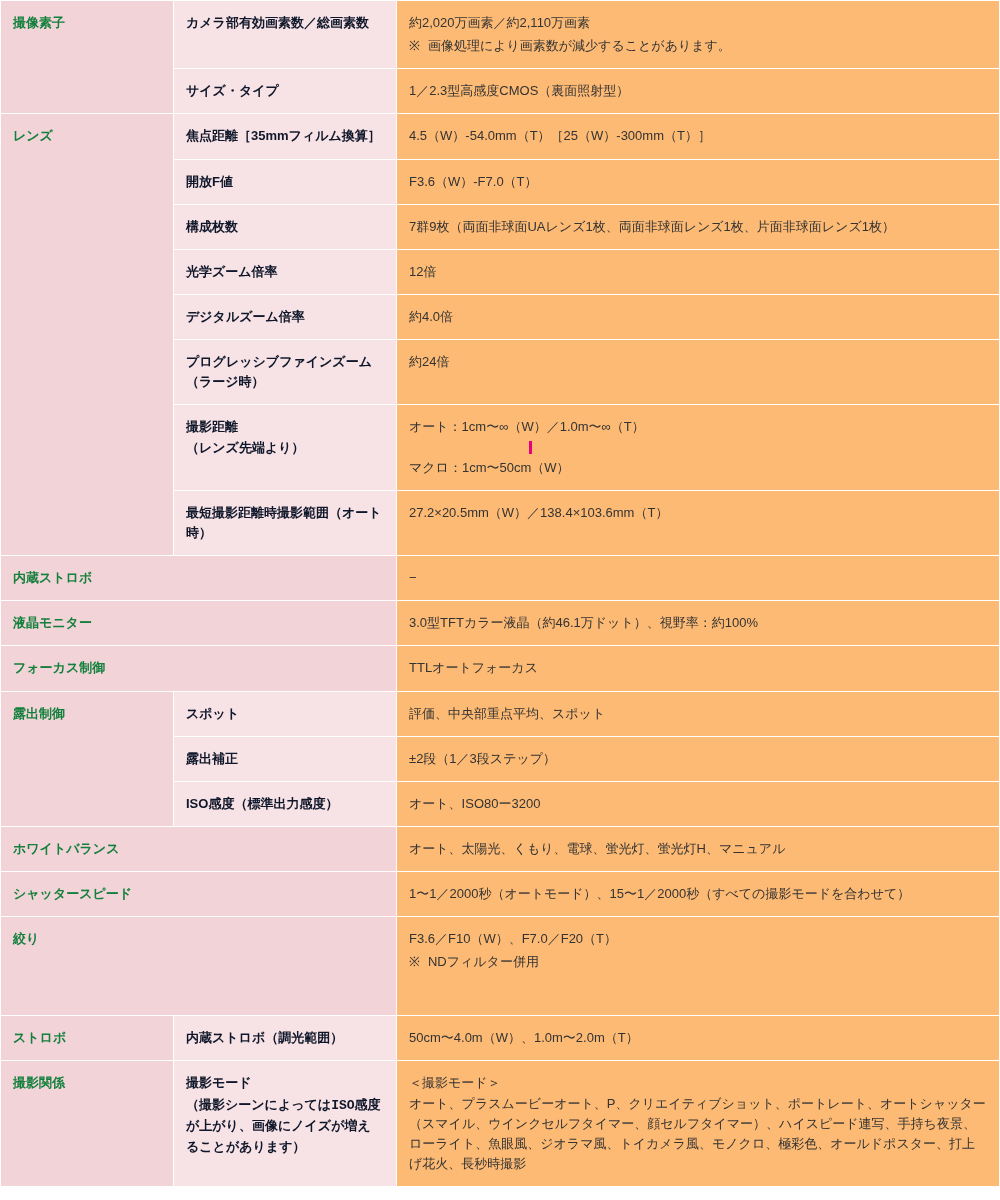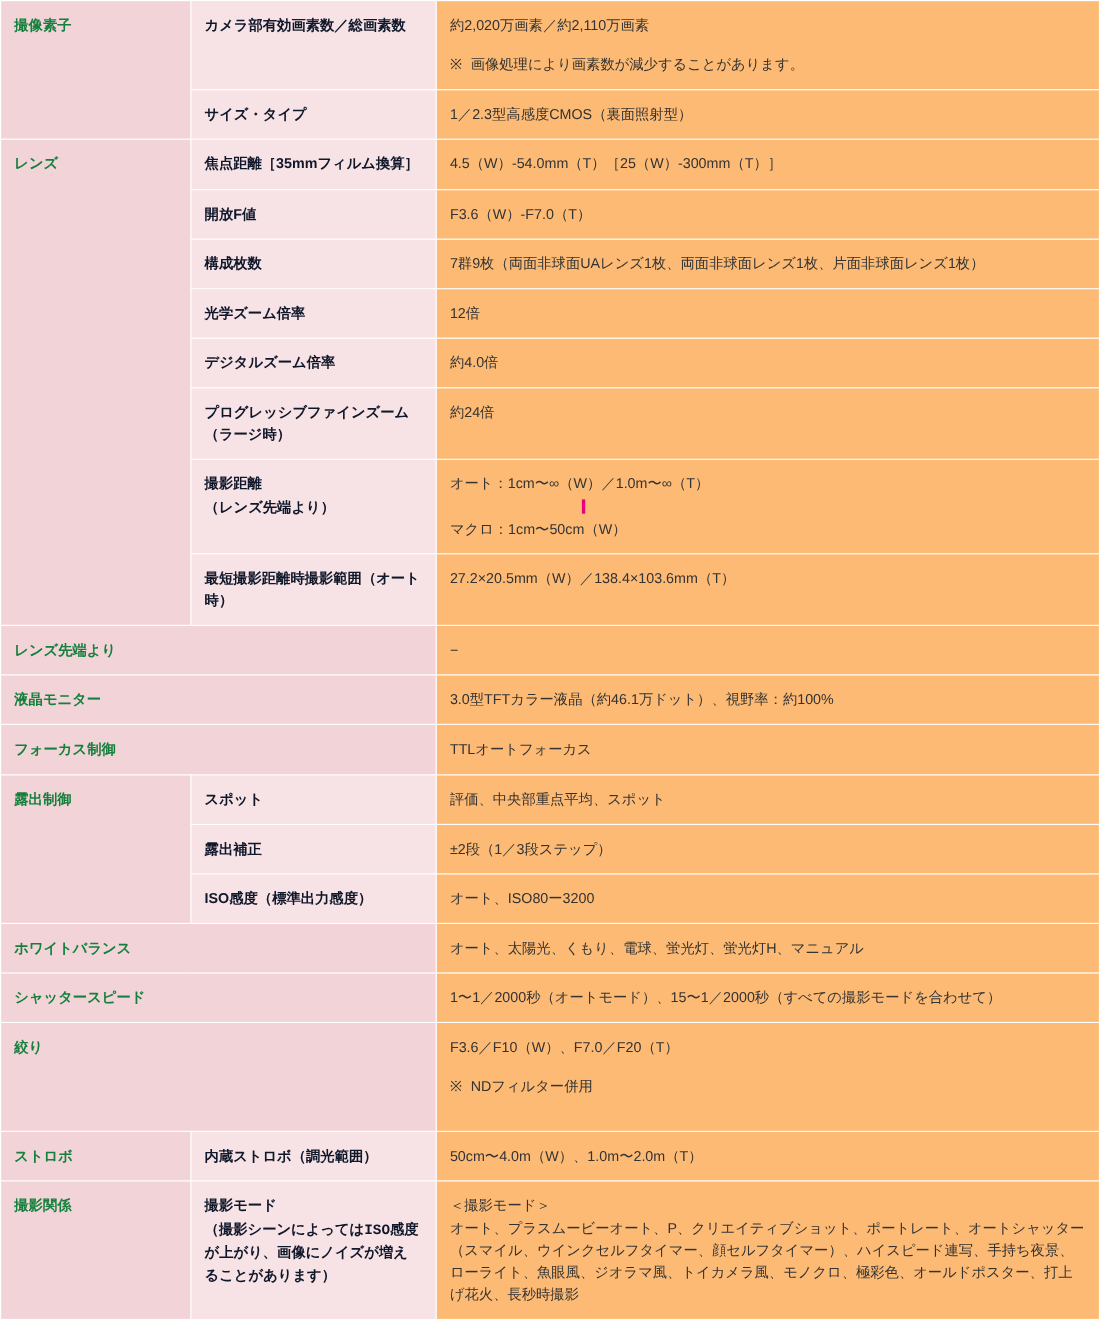--- a/index.html
+++ b/index.html
@@ -46,21 +46,21 @@
     background: #fdba74;
     color: #333333;
     font-weight: normal;
   }
   
   td.cat.wide {
     width: 346px;
   }
   .note {
     display: block;
-    margin-top: 16px;
+    margin-top: 3px;
   }
   .note .mark {
     margin-right: 8px;
   }
   .line {
     display: block;
   }
   .caret {
     display: inline-block;
     width: 3px;
@@ -170,21 +170,21 @@
       <td class="sub">
         <span>最短撮影距離時撮影範囲（オート時）</span>
       </td>
       <td class="val">
         <span class="line">27.2×20.5mm（W）／138.4×103.6mm（T）</span>
       </td>
     </tr>
 
     <tr>
       <td class="cat wide" colspan="2">
-        <span>レンズ先端より</span>
+        <span>内蔵ストロボ</span>
       </td>
       <td class="val">
         <span class="line">−</span>
       </td>
     </tr>
 
     <tr>
       <td class="cat wide" colspan="2">
         <span>液晶モニター</span>
       </td>

